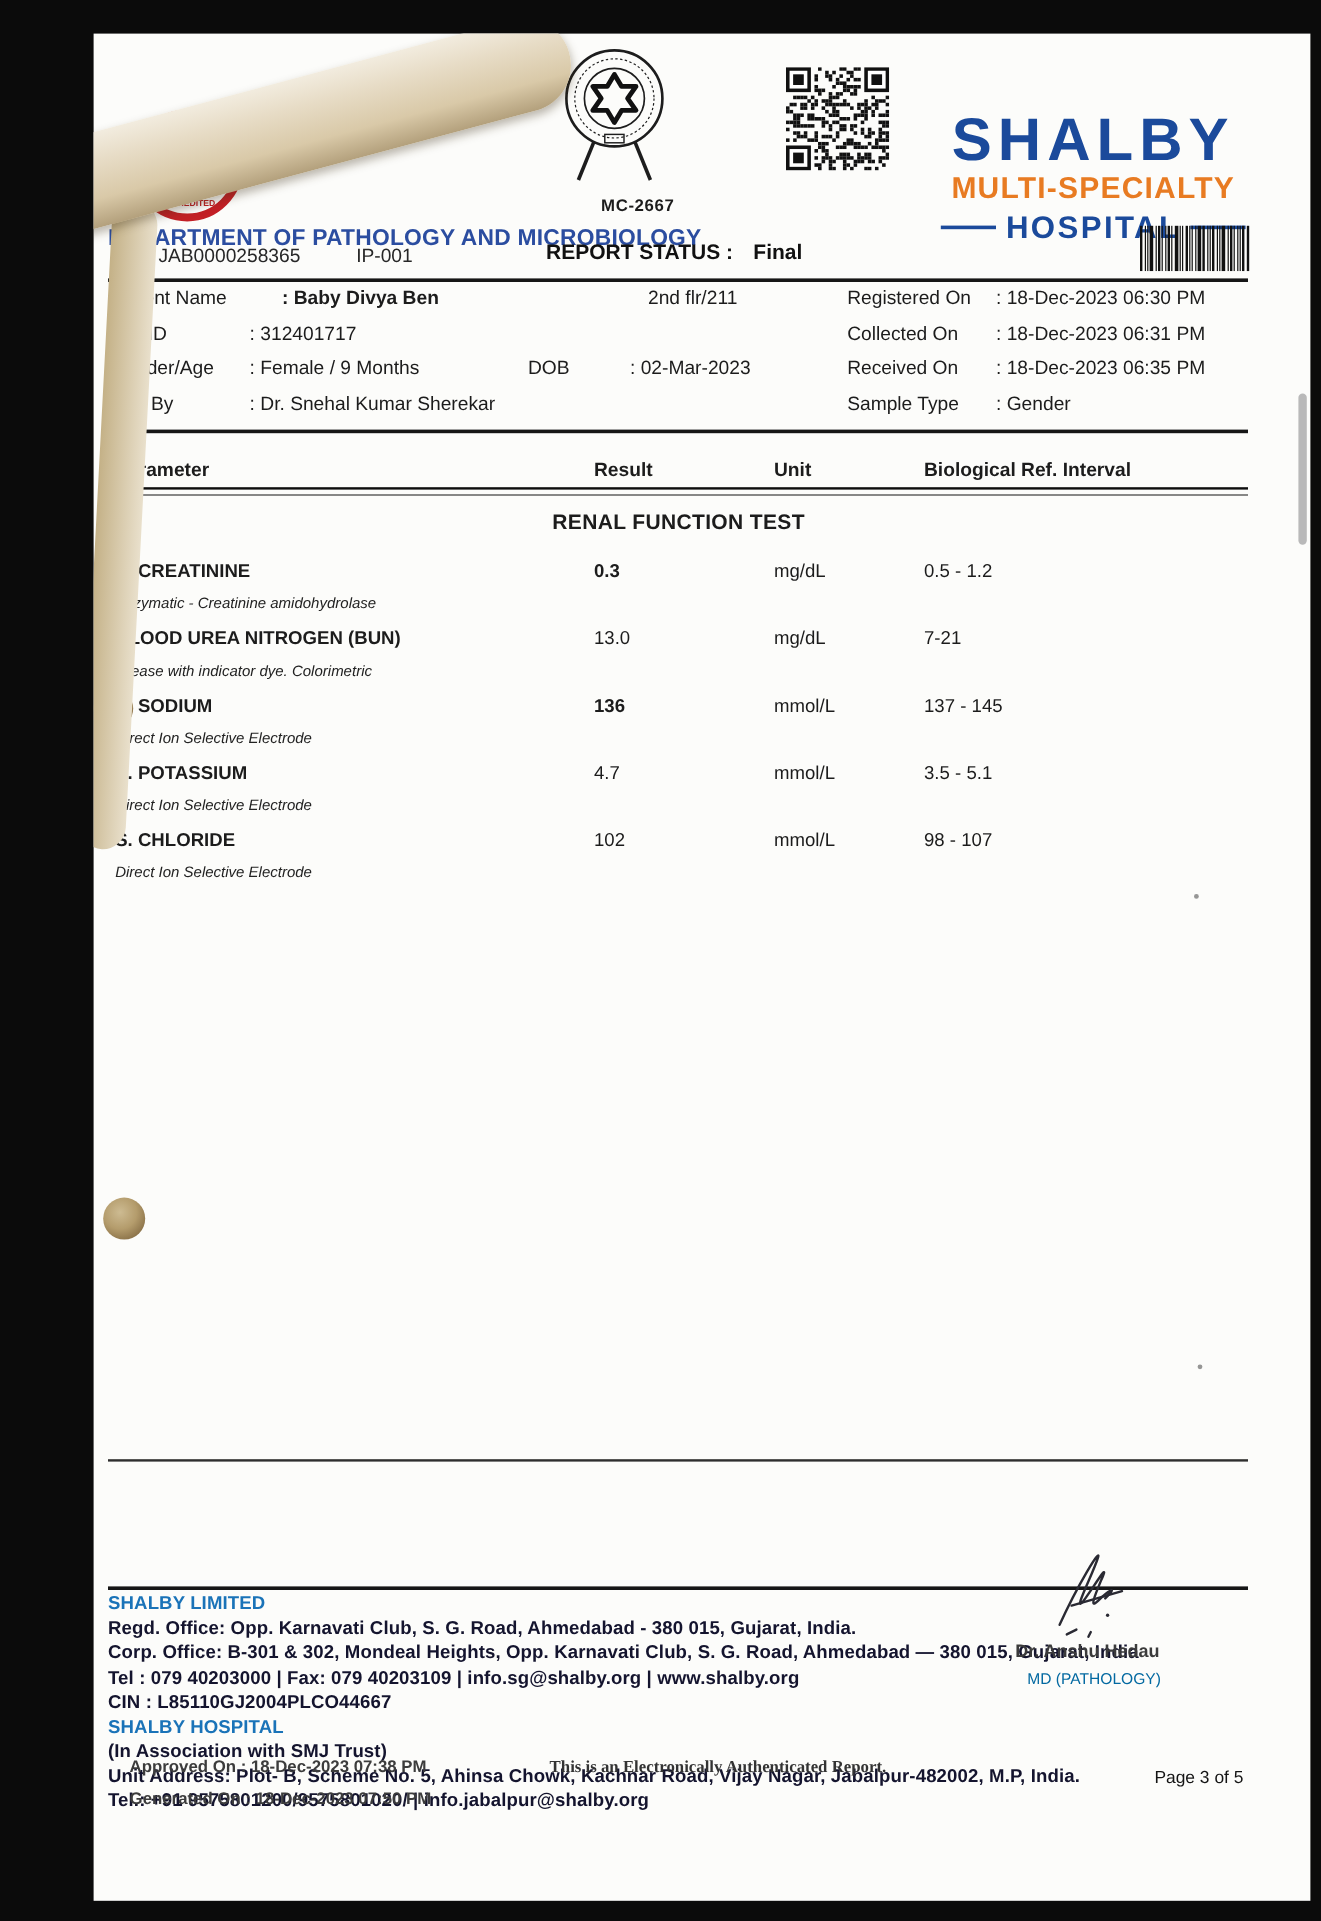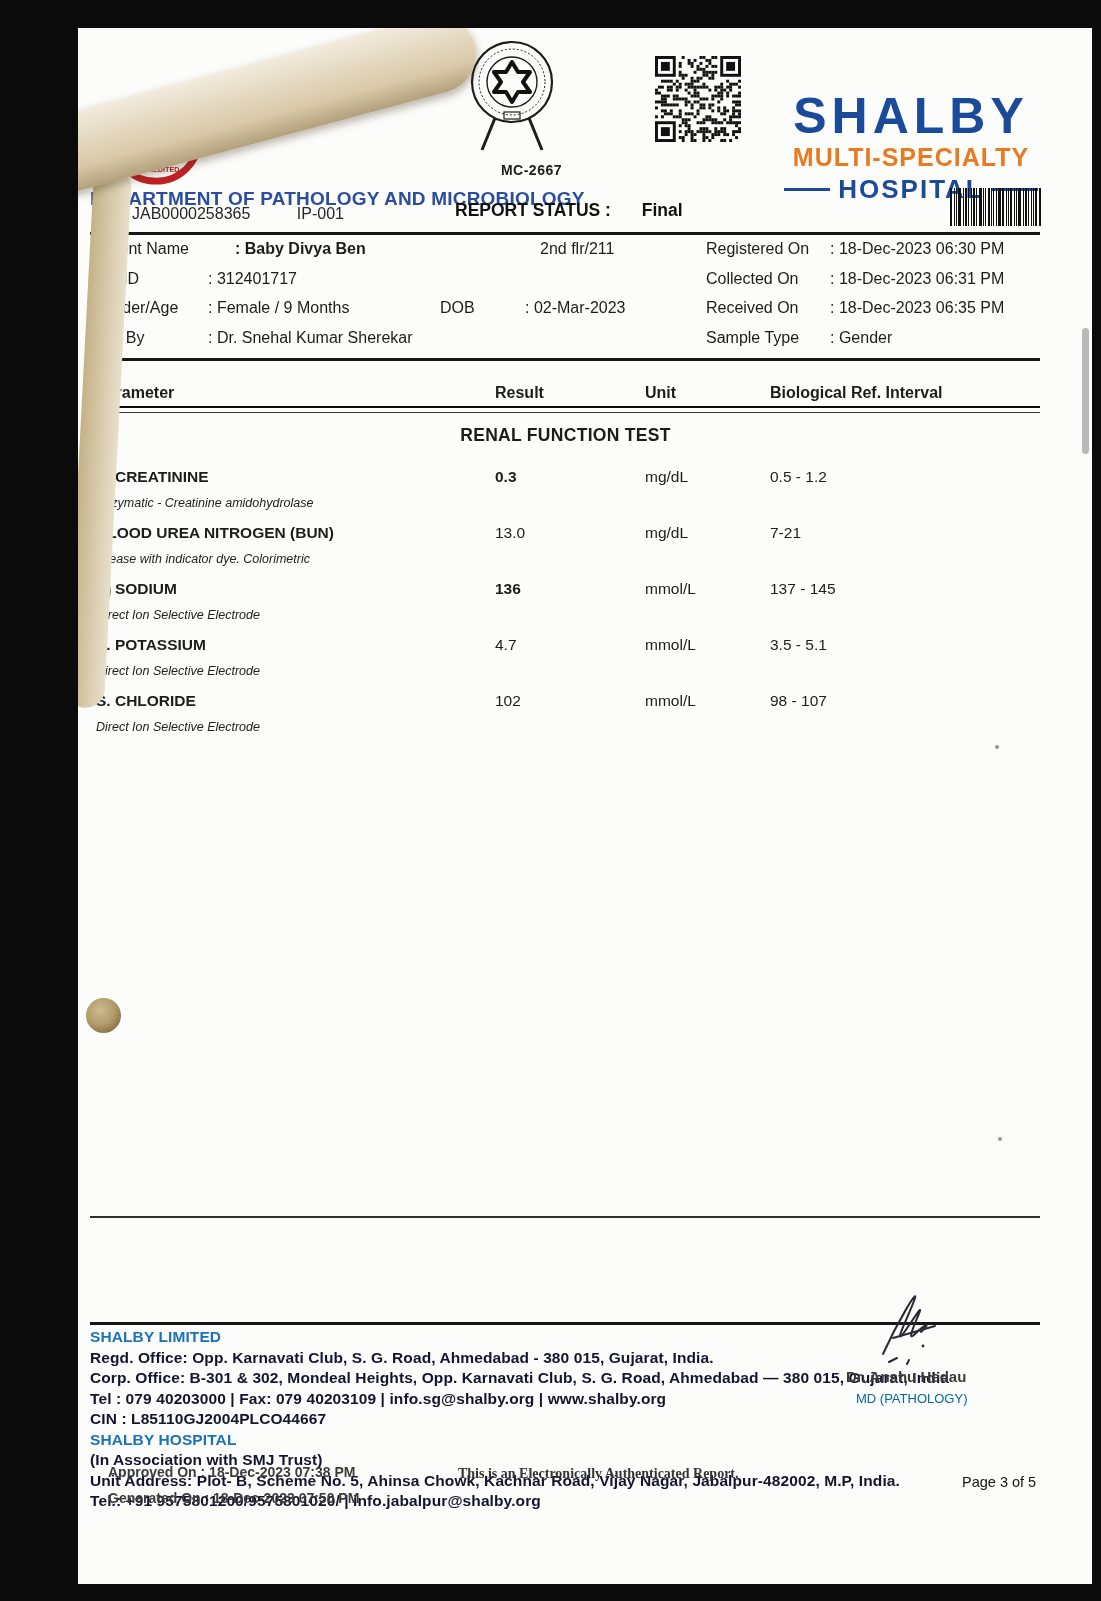--- a/index.html
+++ b/index.html
@@ -39,21 +39,21 @@
              font-size:26px;font-weight:700;letter-spacing:2px;color:var(--brand-blue);}
   .logo-dash{width:46px;height:3px;background:var(--brand-blue);}
   .barcode{position:absolute;left:872px;top:160px;width:94px;height:38px;}
 
   
   .dept{position:absolute;left:12px;top:160px;font-size:19px;font-weight:800;letter-spacing:.2px;
         color:var(--heading-blue);z-index:1;}
   .pidline{position:absolute;left:14px;top:177px;font-size:16px;color:#272727;z-index:2;}
   .pid-visit{margin-left:42px;}
   .rstatus{position:absolute;left:377px;top:172px;font-size:17.5px;font-weight:800;z-index:2;color:#111;}
-  .rstatus .val{margin-left:26px;}
+  .rstatus .val{margin-left:12px;}
 
   .rule{position:absolute;left:12px;width:950px;background:#161616;}
   .rule1{top:204px;height:3px;}
   .rule2{top:330px;height:3px;}
   .rule-dbl{position:absolute;left:12px;width:950px;top:378px;height:4px;
             border-top:2.5px solid #0d0d0d;border-bottom:1.5px solid #3a3a3a;background:transparent;}
   .rule3{top:1188px;height:2px;background:#2e2e2e;}
   .rule4{top:1294px;height:2.5px;}
 
   

